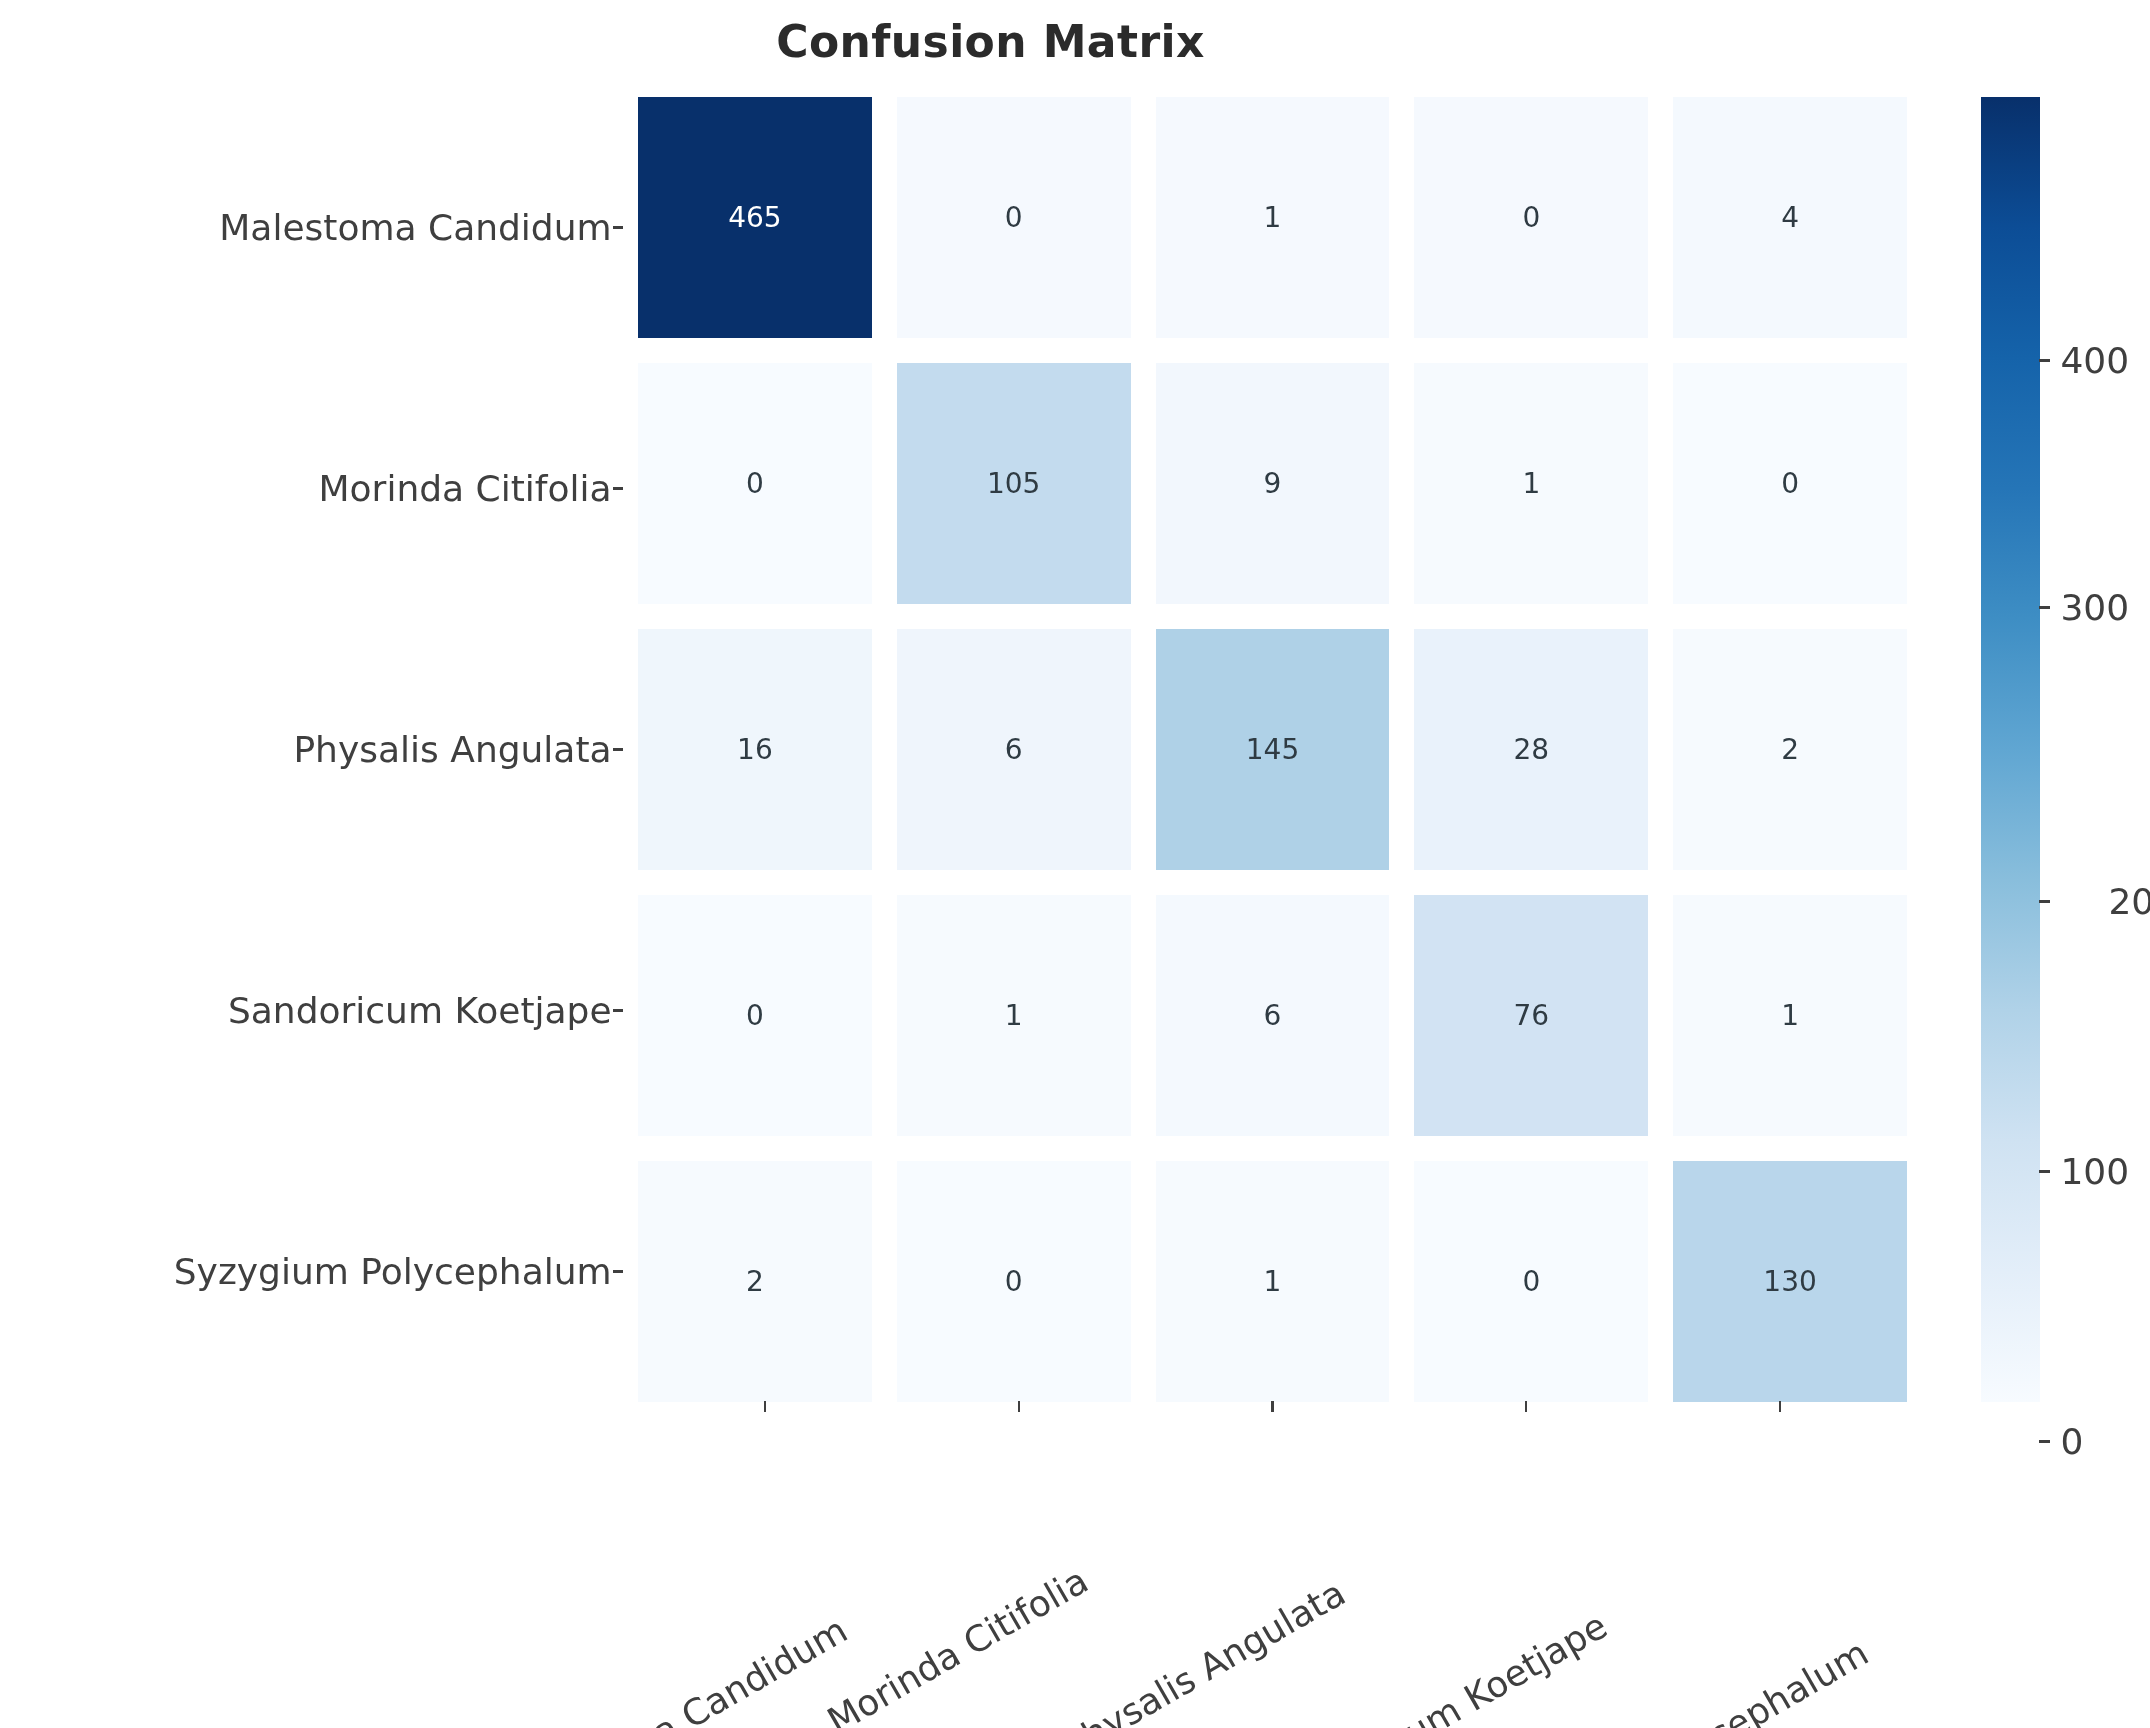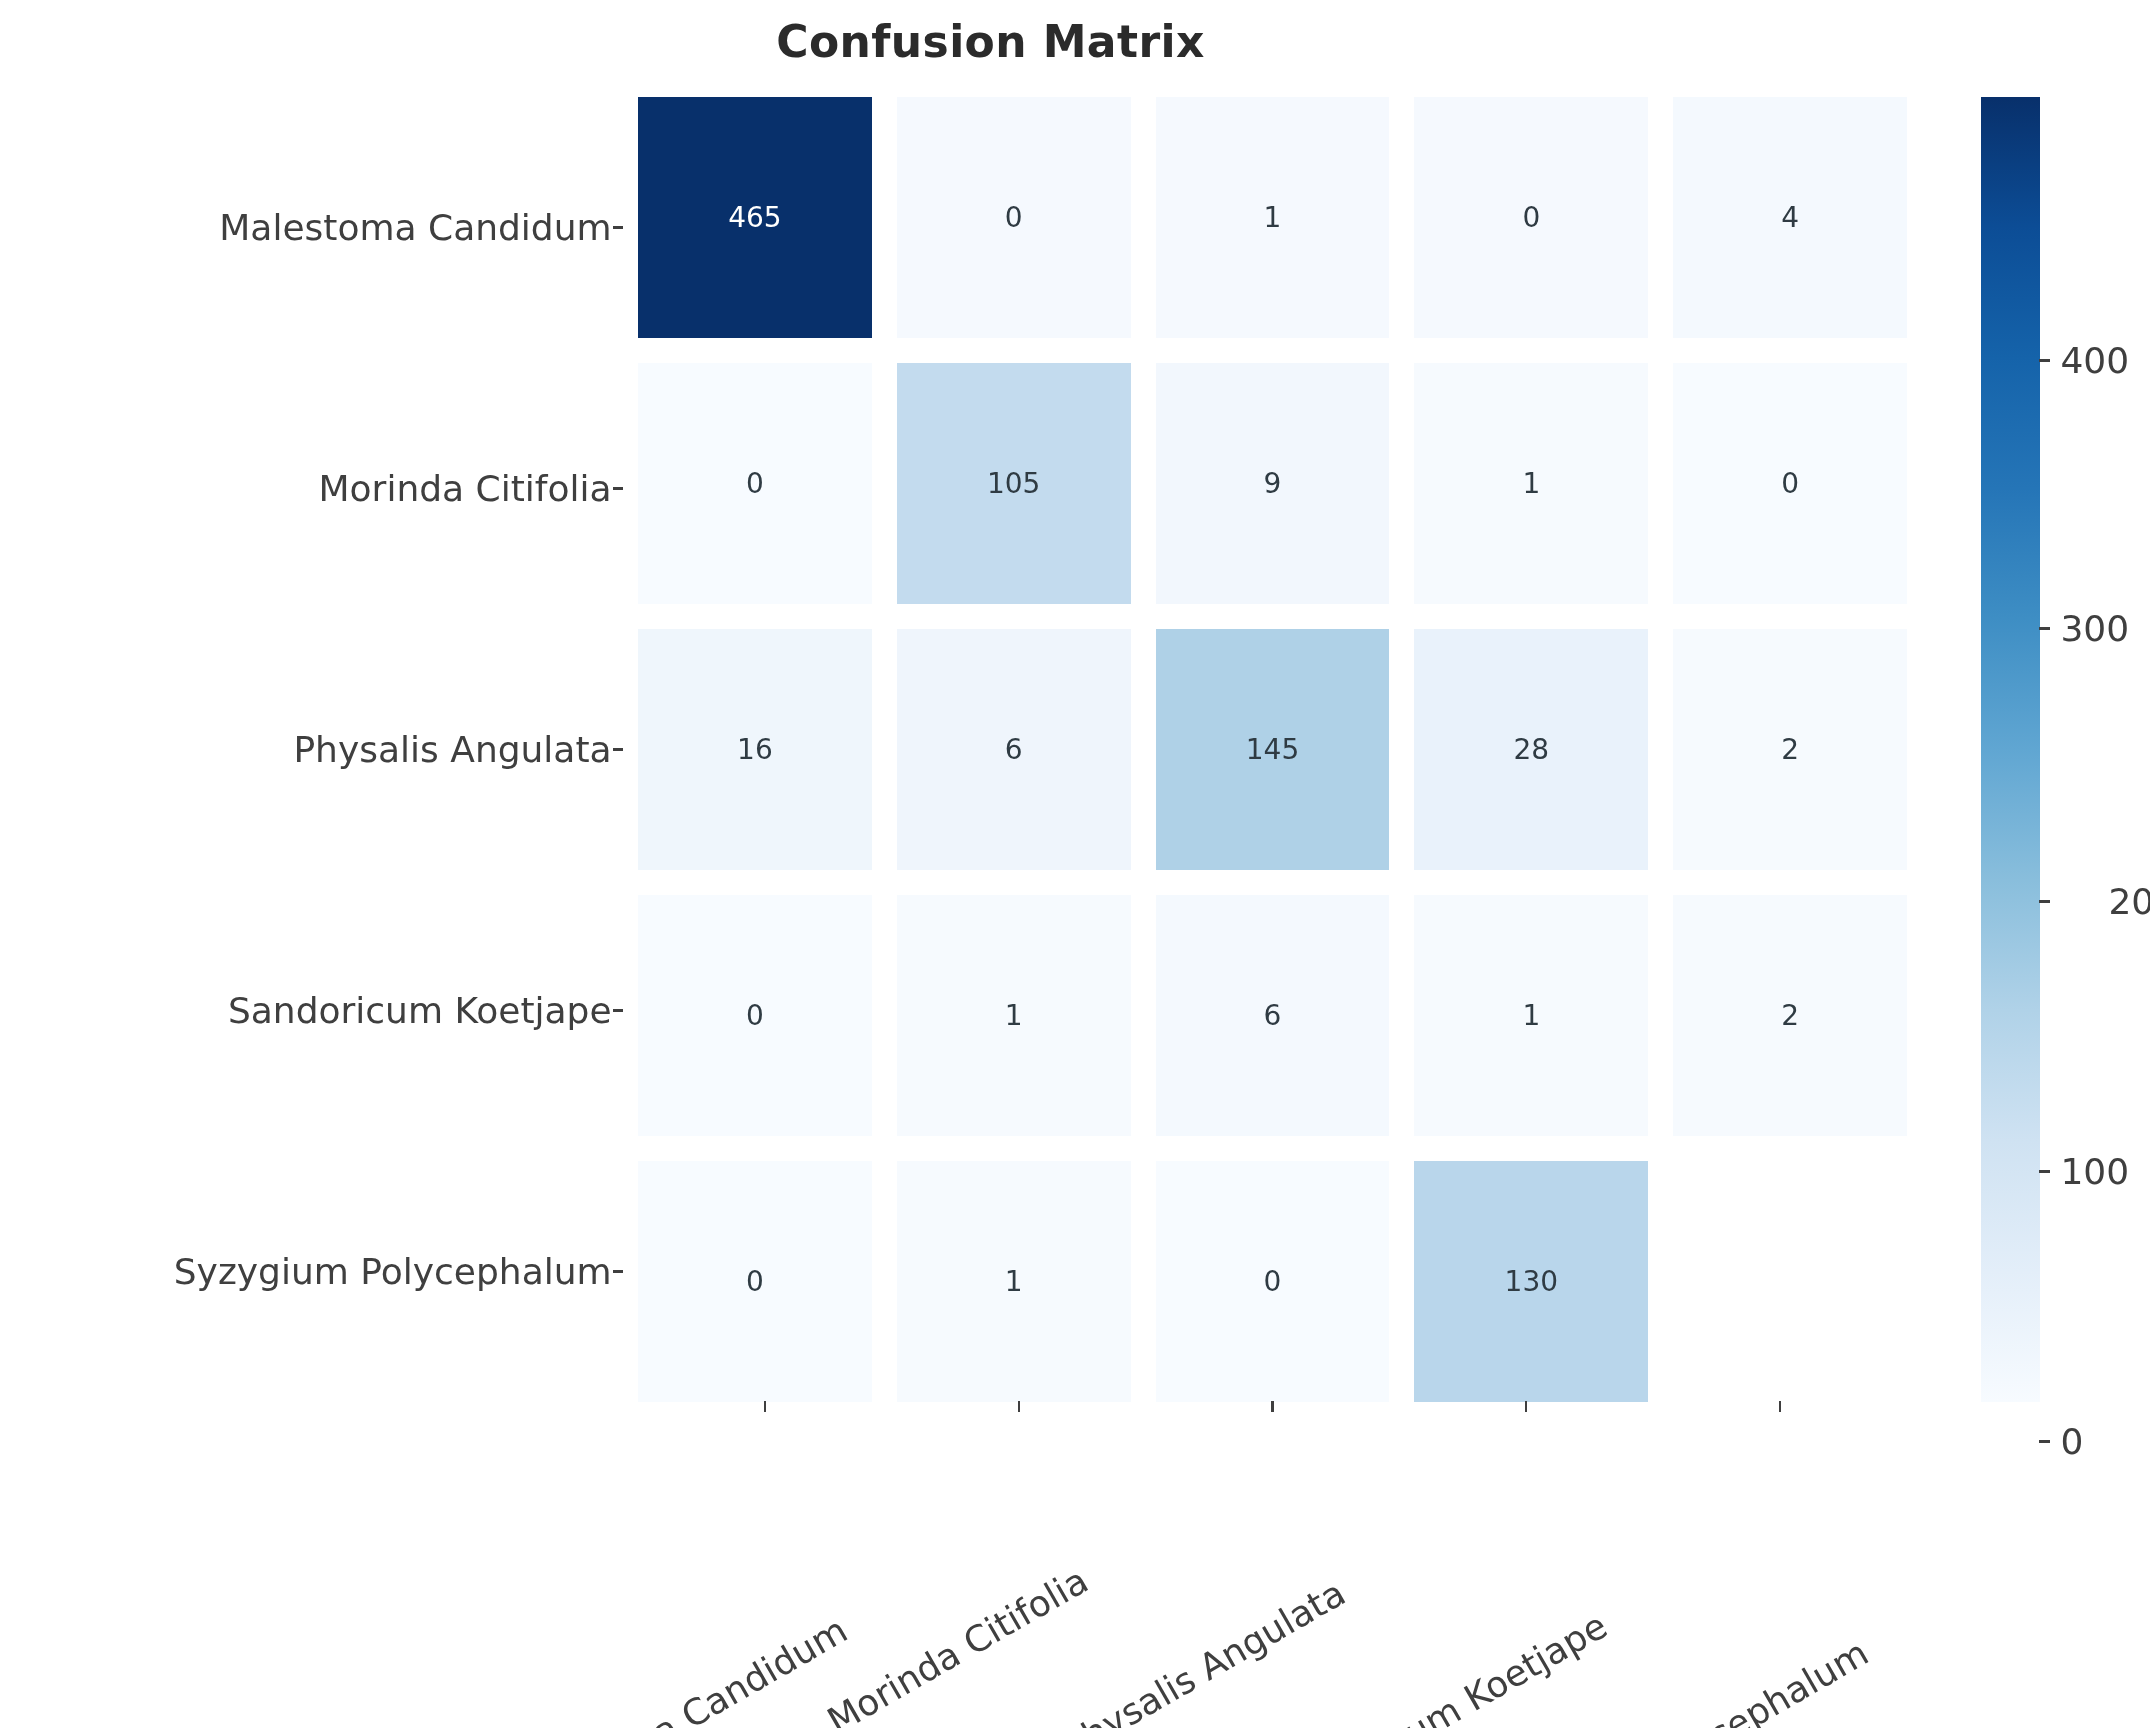--- a/index.html
+++ b/index.html
@@ -236,20 +236,23 @@
 
     <div class="cell" style="background-color: rgb(247, 251, 255);">
         <span>0</span>
       </div>
     <div class="cell" style="background-color: rgb(246, 250, 254);">
         <span>1</span>
       </div>
     <div class="cell" style="background-color: rgb(244, 249, 254);">
         <span>6</span>
       </div>
+    <div class="cell" style="background-color: rgb(210, 227, 243);">
+        <span>76</span>
+      </div>
     <div class="cell" style="background-color: rgb(246, 250, 254);">
         <span>1</span>
       </div>
 
     <div class="cell" style="background-color: rgb(246, 250, 254);">
         <span>2</span>
       </div>
     <div class="cell" style="background-color: rgb(247, 251, 255);">
         <span>0</span>
       </div>
@@ -289,21 +292,21 @@
     <div class="xlabel" style="left:904px;">Sandoricum Koetjape</div>
     <div class="xlabel" style="left:1158px;">Syzygium Polycephalum</div>
   </div>
 
   <div class="colorbar"></div>
   <div class="cbticks">
     <div class="cbtick" style="top:243px;">
       <span class="mark"></span>
       <span class="txt">400</span>
     </div>
-    <div class="cbtick" style="top:511px;justify-content:flex-end;">
+    <div class="cbtick" style="top:490px;justify-content:flex-end;">
       <span class="mark"></span>
       <span class="txt">300</span>
     </div>
     <div class="cbtick" style="top:784px;gap:48px;">
       <span class="mark"></span>
       <span class="txt">200</span>
     </div>
     <div class="cbtick" style="top:1054px;">
       <span class="mark"></span>
       <span class="txt">100</span>

